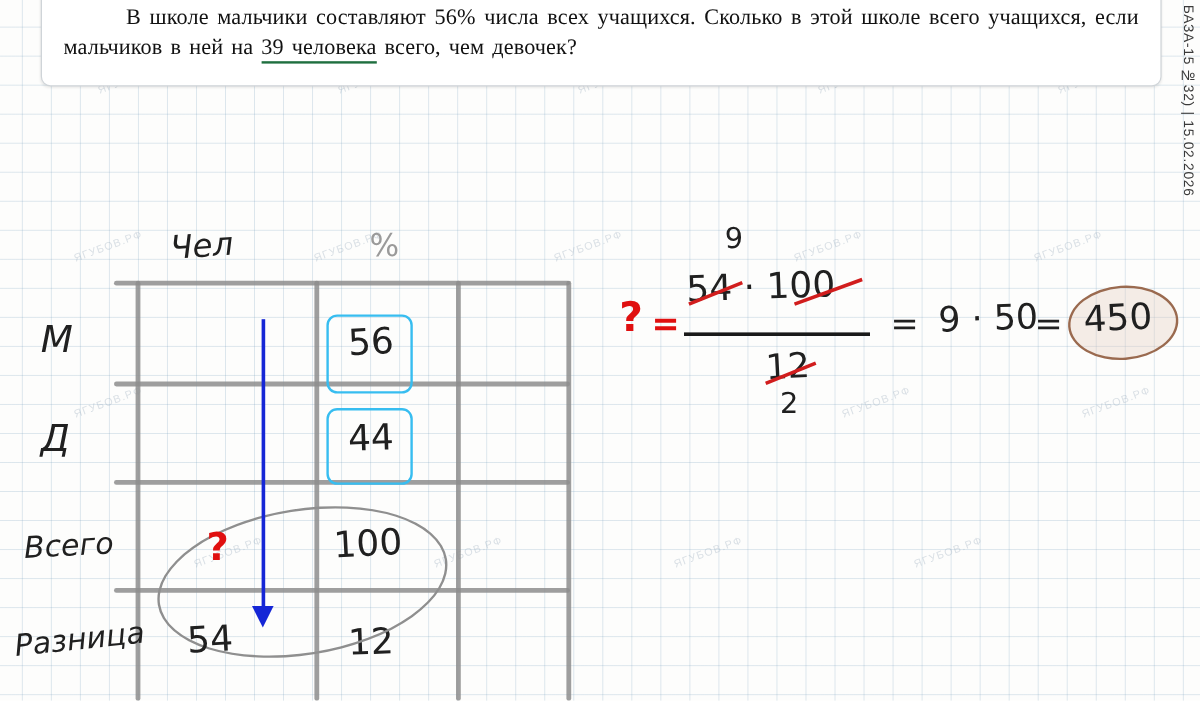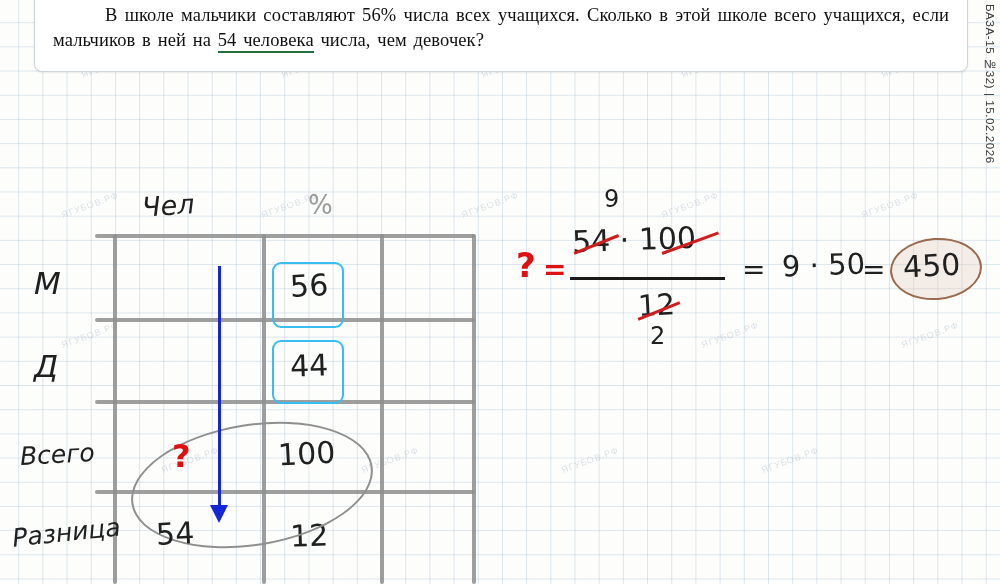--- a/index.html
+++ b/index.html
@@ -143,21 +143,21 @@
 <div class="wm" style="left:60px;  top:330px;">ЯГУБОВ.РФ</div>
 <div class="wm" style="left:160px; top:455px;">ЯГУБОВ.РФ</div>
 <div class="wm" style="left:360px; top:455px;">ЯГУБОВ.РФ</div>
 <div class="wm" style="left:560px; top:455px;">ЯГУБОВ.РФ</div>
 <div class="wm" style="left:760px; top:455px;">ЯГУБОВ.РФ</div>
 <div class="wm" style="left:900px; top:330px;">ЯГУБОВ.РФ</div>
 <div class="wm" style="left:700px; top:330px;">ЯГУБОВ.РФ</div>
 
 <div id="task-card">
   <div id="task-text">
-    <span>В школе мальчики составляют 56% числа всех учащихся. Сколько в этой школе всего учащихся, если мальчиков в ней на </span><span class="hl">54 человека</span><span> числа, чем девочек?</span>
+    <span>В школе мальчики составляют 56% числа всех учащихся. Сколько в этой школе всего учащихся, если мальчиков в ней на </span><span class="hl">39 человека</span><span> всего, чем девочек?</span>
   </div>
 </div>
 
 <div id="source-label">БАЗА-15 №32) | 15.02.2026</div>
 
 <div class="tline" style="left:95px;  top:234px; width:380px; height:4px;"></div>
 <div class="tline" style="left:95px;  top:318px; width:380px; height:4px;"></div>
 <div class="tline" style="left:95px;  top:400px; width:380px; height:4px;"></div>
 <div class="tline" style="left:95px;  top:490px; width:380px; height:4px;"></div>
 

